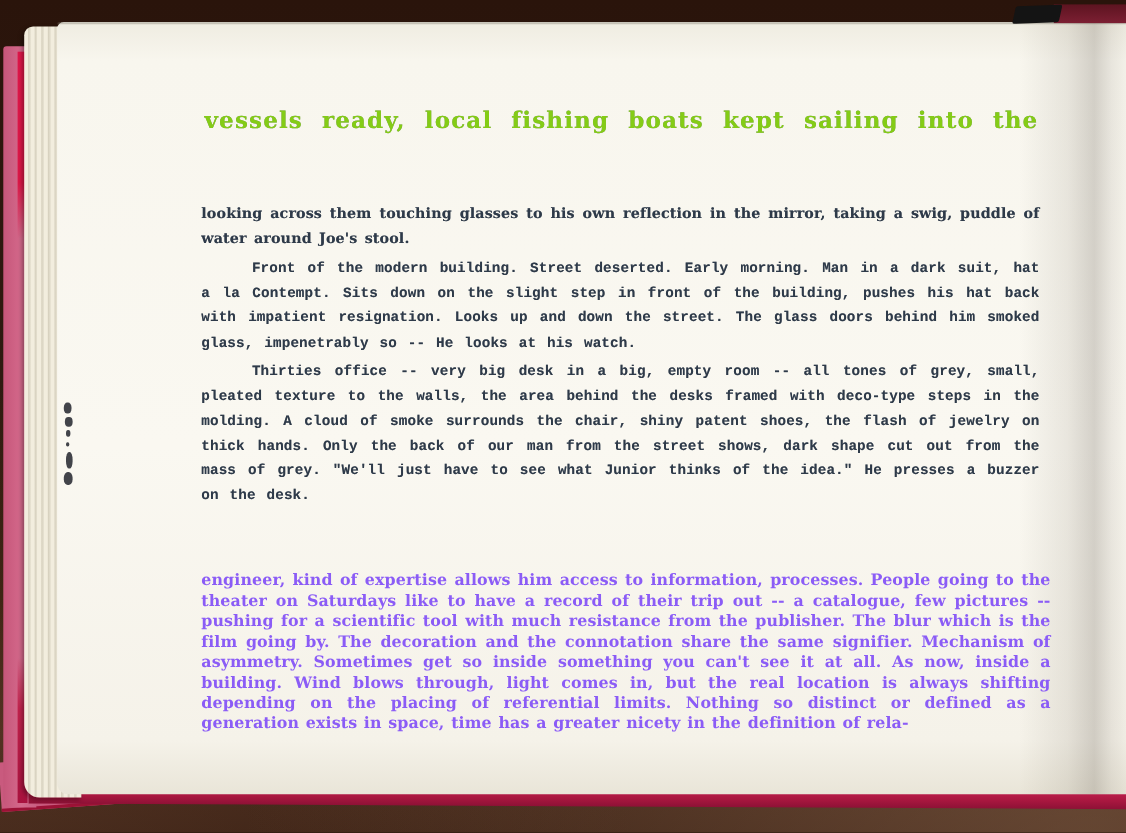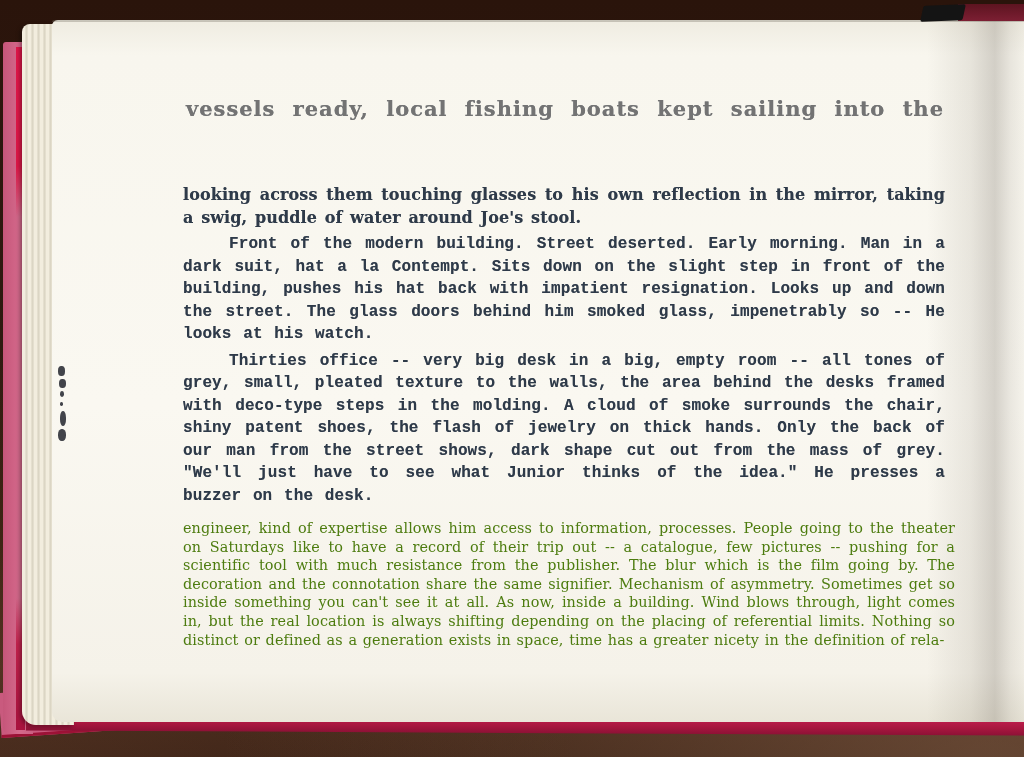--- a/index.html
+++ b/index.html
@@ -82,36 +82,36 @@
   .ink-marks i{
     position:absolute;background:#23252e;border-radius:45%;
     opacity:.85;filter:blur(.4px);display:block;
   }
   
   .headline{
     position:absolute;left:186px;top:96px;width:758px;z-index:5;
     font-weight:700;font-size:21px;line-height:1.25;
     letter-spacing:1px;word-spacing:7px;
     text-align:justify;text-align-last:justify;
-    color:#737373;text-shadow:0 0 .5px rgba(44,56,71,.55);
+    color:#84cc16;text-shadow:0 0 .5px rgba(44,56,71,.55);
   }
   .main-block{
     position:absolute;left:183px;top:184px;width:762px;z-index:5;
-    font-weight:700;font-size:16px;line-height:22.5px;
+    font-weight:700;font-size:13px;line-height:22.5px;
     letter-spacing:.1px;word-spacing:2px;
     text-align:justify;color:#2e3a49;
     text-shadow:0 0 .5px rgba(46,58,73,.5);
   }
   .main-block p{margin:0;}
   .main-block p.indented{text-indent:46px;margin-top:4px;font-family:Liberation Mono, monospace;}
   .footer-block{
     position:absolute;left:183px;top:519px;width:772px;z-index:5;
-    font-weight:400;font-size:14.4px;line-height:18.6px;
+    font-weight:700;font-size:14.4px;line-height:18.6px;
     letter-spacing:.1px;word-spacing:1px;
-    text-align:justify;color:#4d7c0f;
+    text-align:justify;color:#8b5cf6;
   }
   .footer-block p{margin:0;}
 </style>
 </head>
 <body>
 
 <div class="photo-bg"></div>
 
 <div class="cover-wedge"></div>
 <div class="cover-pink"></div>

